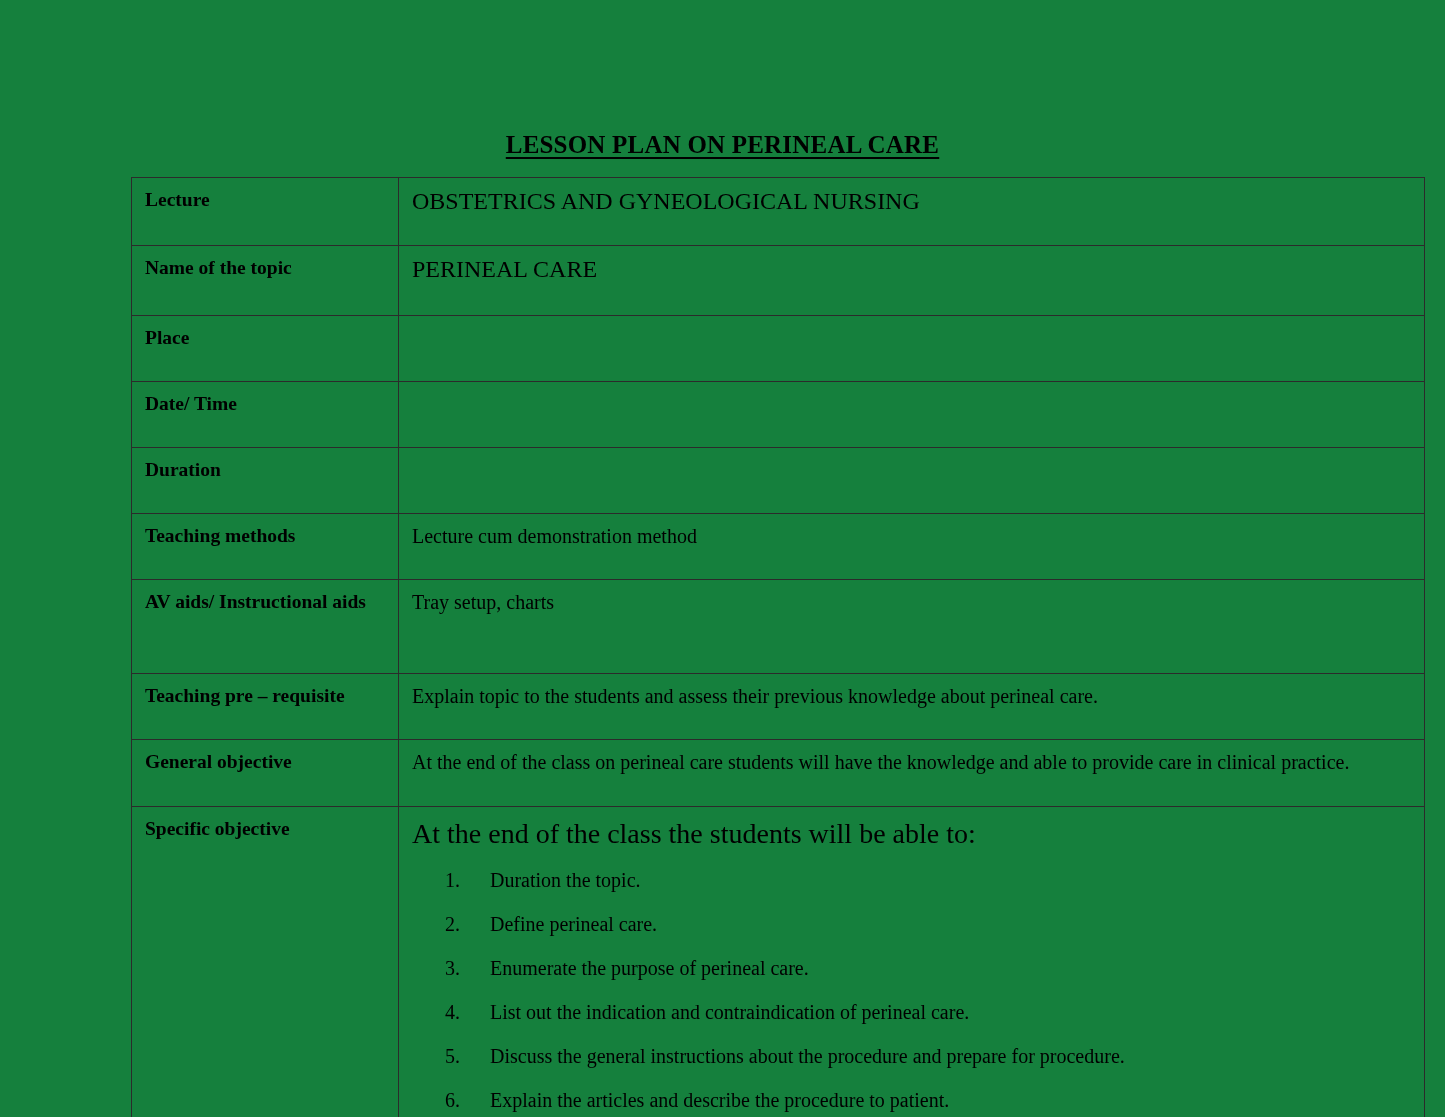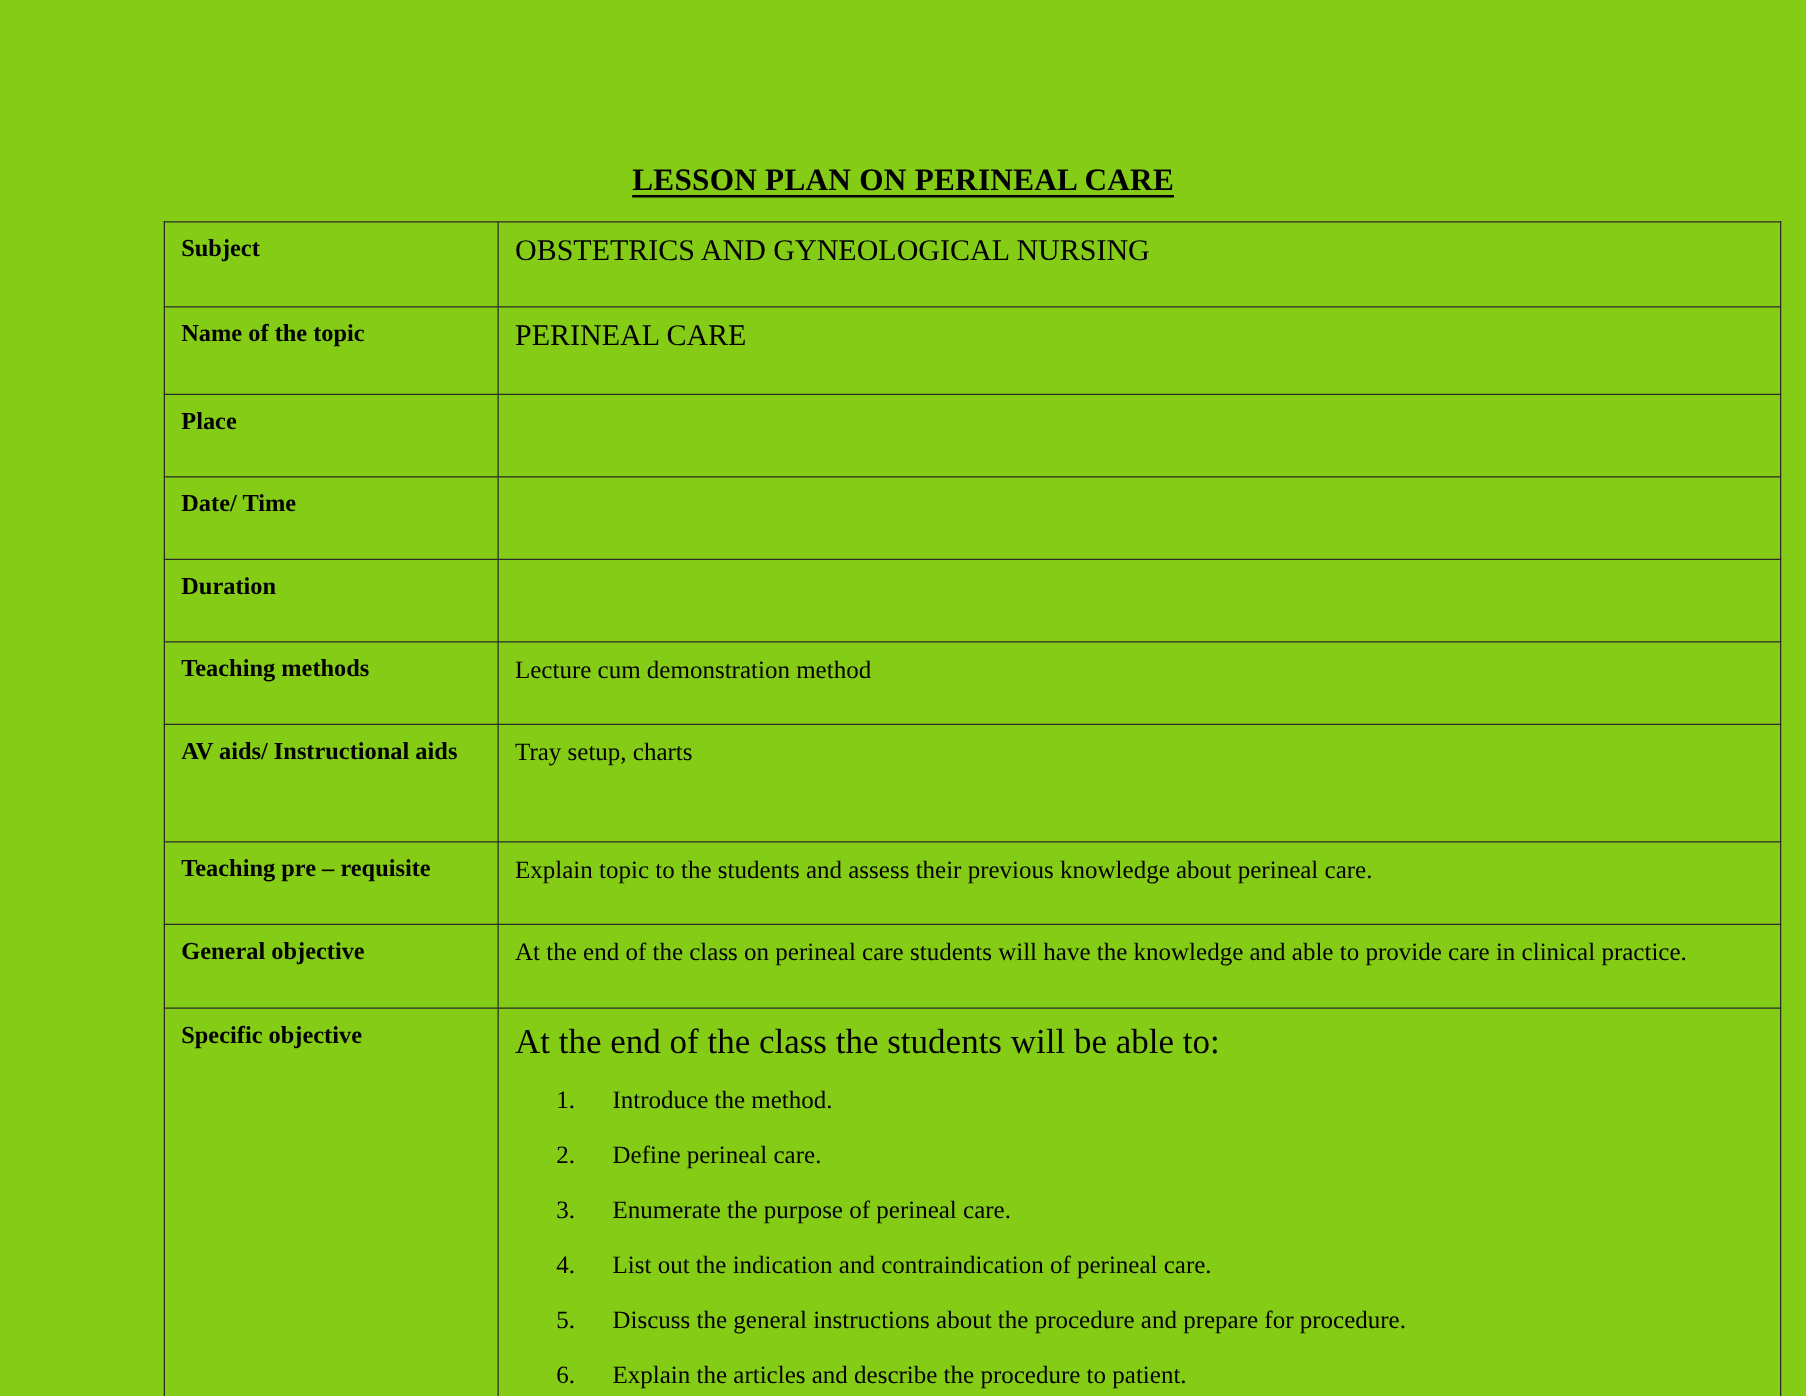--- a/index.html
+++ b/index.html
@@ -12,21 +12,21 @@
     width: 1445px;
     height: 1117px;
     font-family: "Liberation Serif", "DejaVu Serif", serif;
     color: #000000;
     -webkit-font-smoothing: antialiased;
   }
   .page {
     position: relative;
     width: 1445px;
     height: 1117px;
-    background: #84cc16;
+    background: #15803d;
     overflow: hidden;
   }
   .doc-title {
     position: absolute;
     top: 131px;
     left: 0;
     width: 1445px;
     text-align: center;
     font-size: 25px;
     font-weight: bold;
@@ -118,21 +118,21 @@
 <body>
 
 <div class="page">
 
   <div class="doc-title"><span class="ul">LESSON PLAN ON PERINEAL CARE</span></div>
 
   <table class="lesson-table">
     <tbody>
 
       <tr class="row-subject">
-        <td class="label">Subject</td>
+        <td class="label">Lecture</td>
         <td class="value big">OBSTETRICS AND GYNEOLOGICAL NURSING</td>
       </tr>
 
       <tr class="row-topic">
         <td class="label">Name of the topic</td>
         <td class="value big">PERINEAL CARE</td>
       </tr>
 
       <tr class="row-place">
         <td class="label">Place</td>
@@ -167,21 +167,21 @@
       <tr class="row-general">
         <td class="label">General objective</td>
         <td class="value">At the end of the class on perineal care students will have the knowledge and able to provide care in clinical practice.</td>
       </tr>
 
       <tr class="row-specific">
         <td class="label">Specific objective</td>
         <td class="value">
           <p class="objective-intro">At the end of the class the students will be able to:</p>
           <ol class="objective-list">
-            <li>Introduce the method.</li>
+            <li>Duration the topic.</li>
             <li>Define perineal care.</li>
             <li>Enumerate the purpose of perineal care.</li>
             <li>List out the indication and contraindication of perineal care.</li>
             <li>Discuss the general instructions about the procedure and prepare for procedure.</li>
             <li>Explain the articles and describe the procedure to patient.</li>
 
           </ol>
         </td>
       </tr>
 

